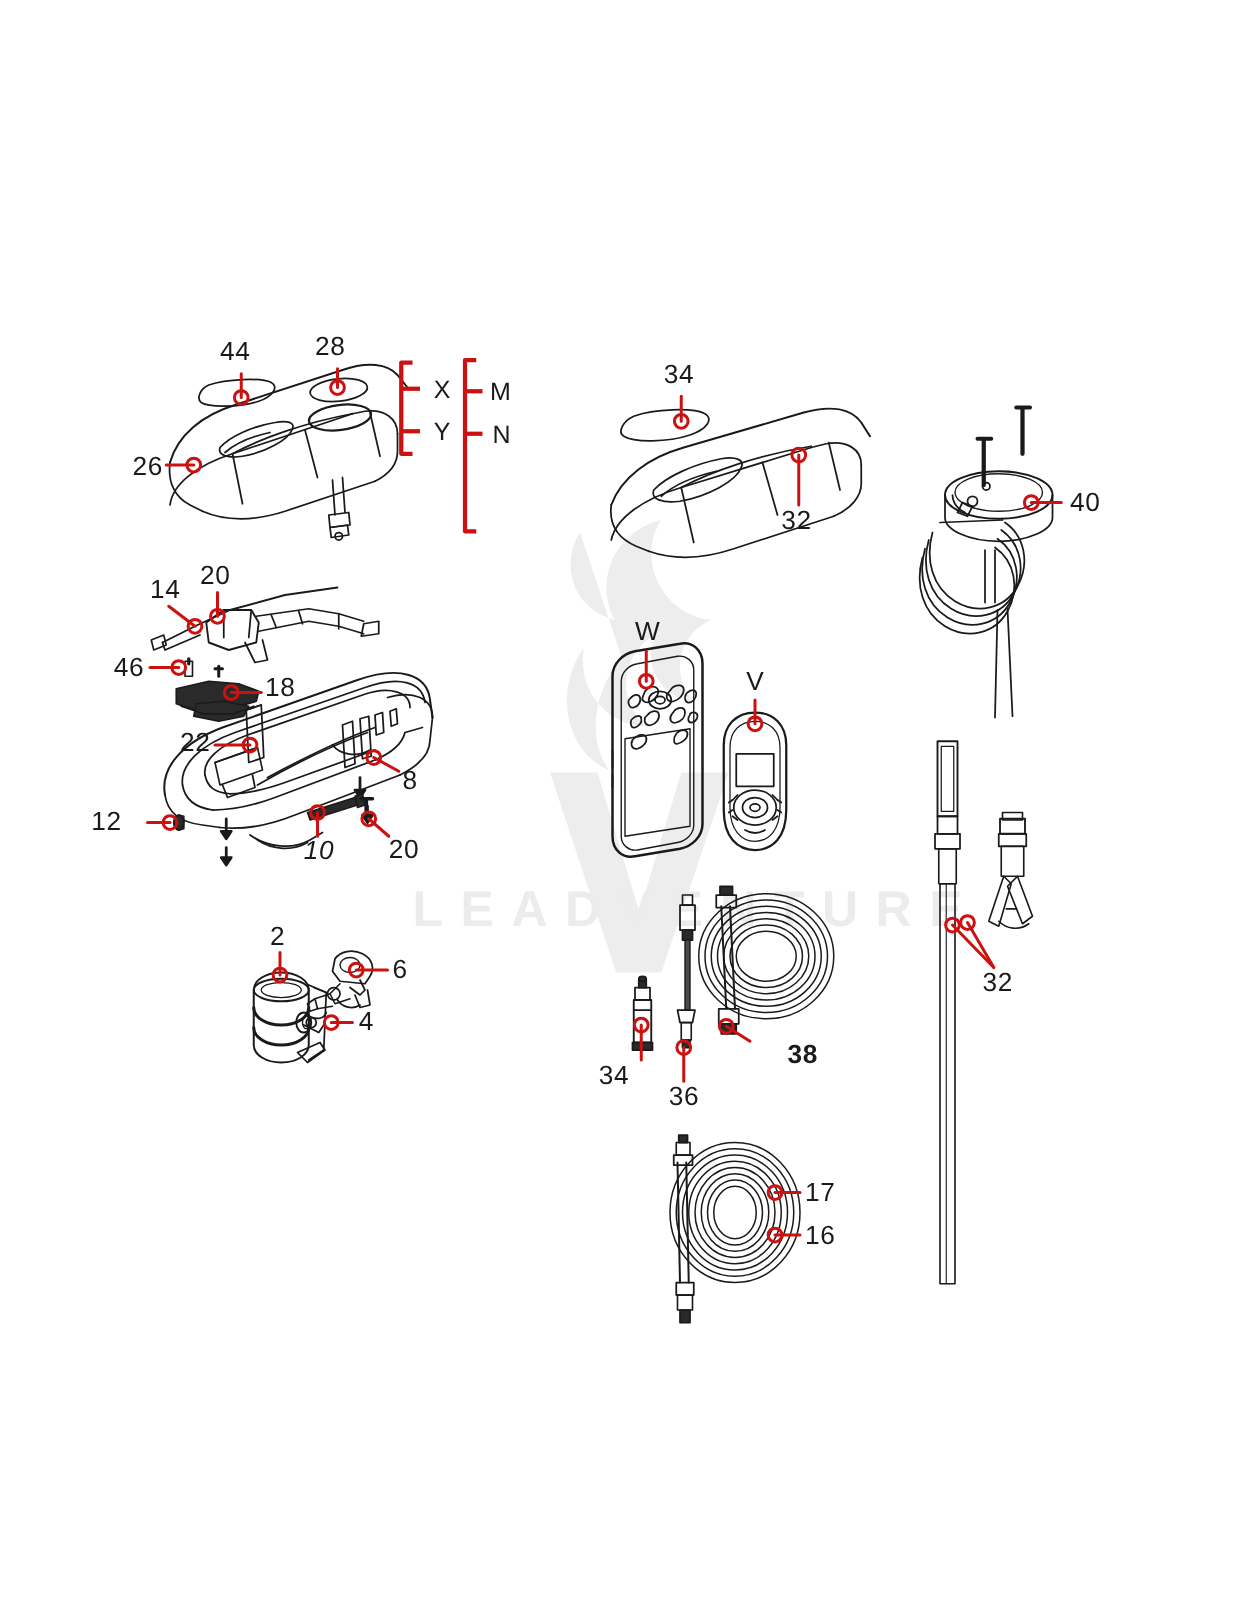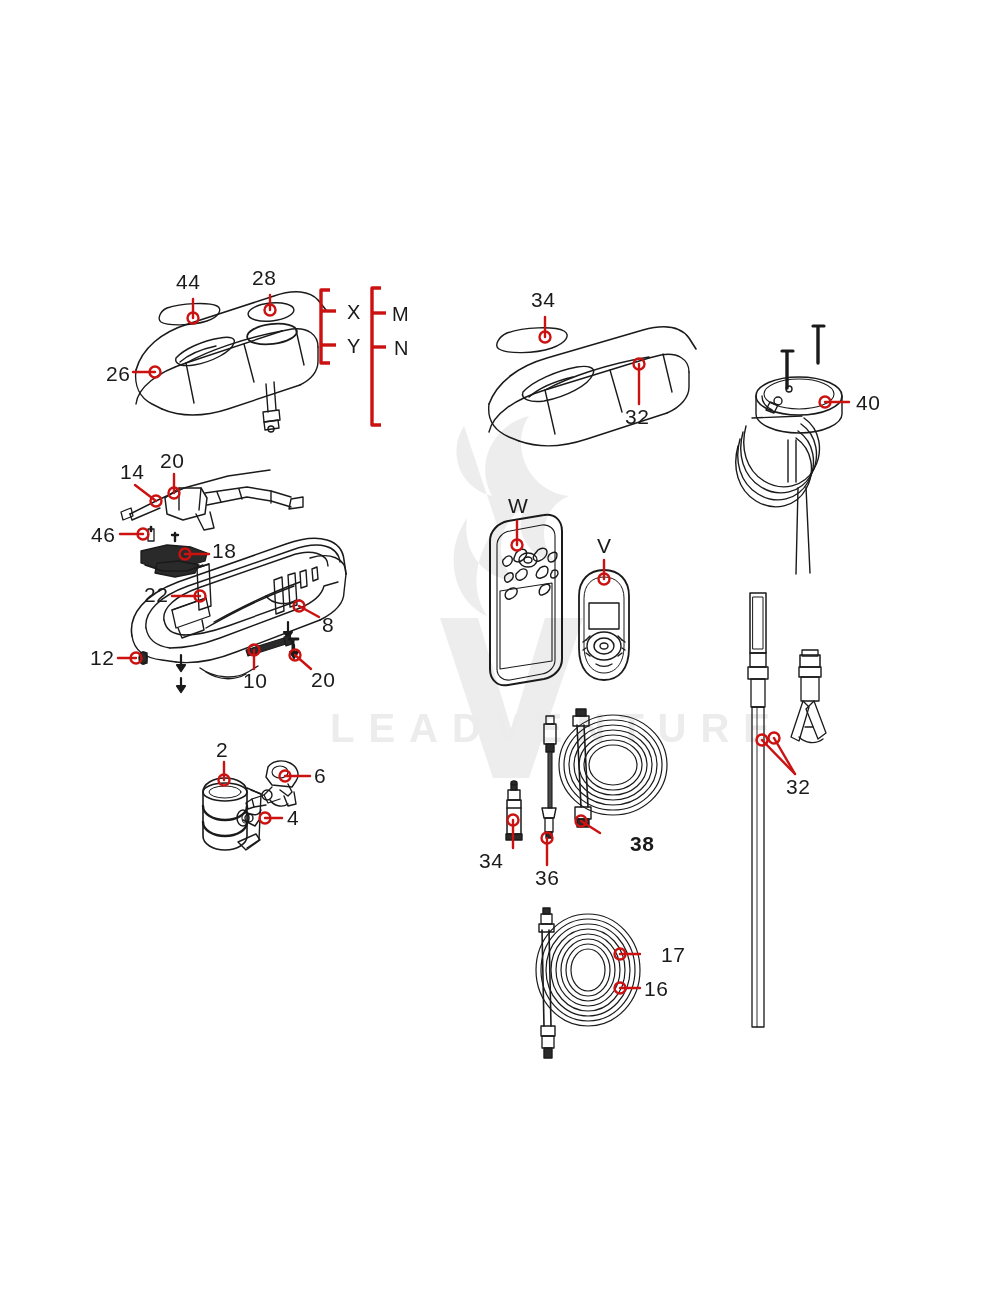--- a/index.html
+++ b/index.html
@@ -476,33 +476,33 @@
   <div class="callnum" style="left:106px; top:363px;">26</div>
   <div class="callnum" style="left:531px; top:289px;">34</div>
   <div class="callnum" style="left:625px; top:406px;">32</div>
   <div class="callnum" style="left:856px; top:392px;">40</div>
   <div class="callnum" style="left:120px; top:461px;">14</div>
   <div class="callnum" style="left:160px; top:450px;">20</div>
   <div class="callnum" style="left:91px;  top:524px;">46</div>
   <div class="callnum" style="left:212px; top:540px;">18</div>
   <div class="callnum" style="left:144px; top:584px;text-align:right;">22</div>
   <div class="callnum" style="left:322px; top:614px;">8</div>
-  <div class="callnum" style="left:90px;  top:647px;">12</div>
-  <div class="callnum" style="left:243px; top:670px;">10</div>
+  <div class="callnum" style="left:73px;  top:647px;">12</div>
+  <div class="callnum" style="left:243px; top:670px;font-style:italic;">10</div>
   <div class="callnum" style="left:311px; top:669px;">20</div>
   <div class="callnum" style="left:508px; top:495px;">W</div>
   <div class="callnum" style="left:597px; top:535px;">V</div>
   <div class="callnum" style="left:216px; top:739px;">2</div>
   <div class="callnum" style="left:314px; top:765px;">6</div>
   <div class="callnum" style="left:287px; top:807px;">4</div>
   <div class="callnum" style="left:479px; top:850px;">34</div>
   <div class="callnum" style="left:535px; top:867px;">36</div>
   <div class="callnum" style="left:630px; top:833px;font-weight:bold;">38</div>
   <div class="callnum" style="left:786px; top:776px;">32</div>
-  <div class="callnum" style="left:644px; top:944px;margin-left:17px;">17</div>
+  <div class="callnum" style="left:644px; top:944px;">17</div>
   <div class="callnum" style="left:644px; top:978px;">16</div>
 
   <div class="groupltr" style="left:347px; top:302px;">X</div>
   <div class="groupltr" style="left:347px; top:336px;">Y</div>
   <div class="groupltr" style="left:392px; top:304px;">M</div>
   <div class="groupltr" style="left:394px; top:338px;">N</div>
 
 </div>
 
 </body></html>

